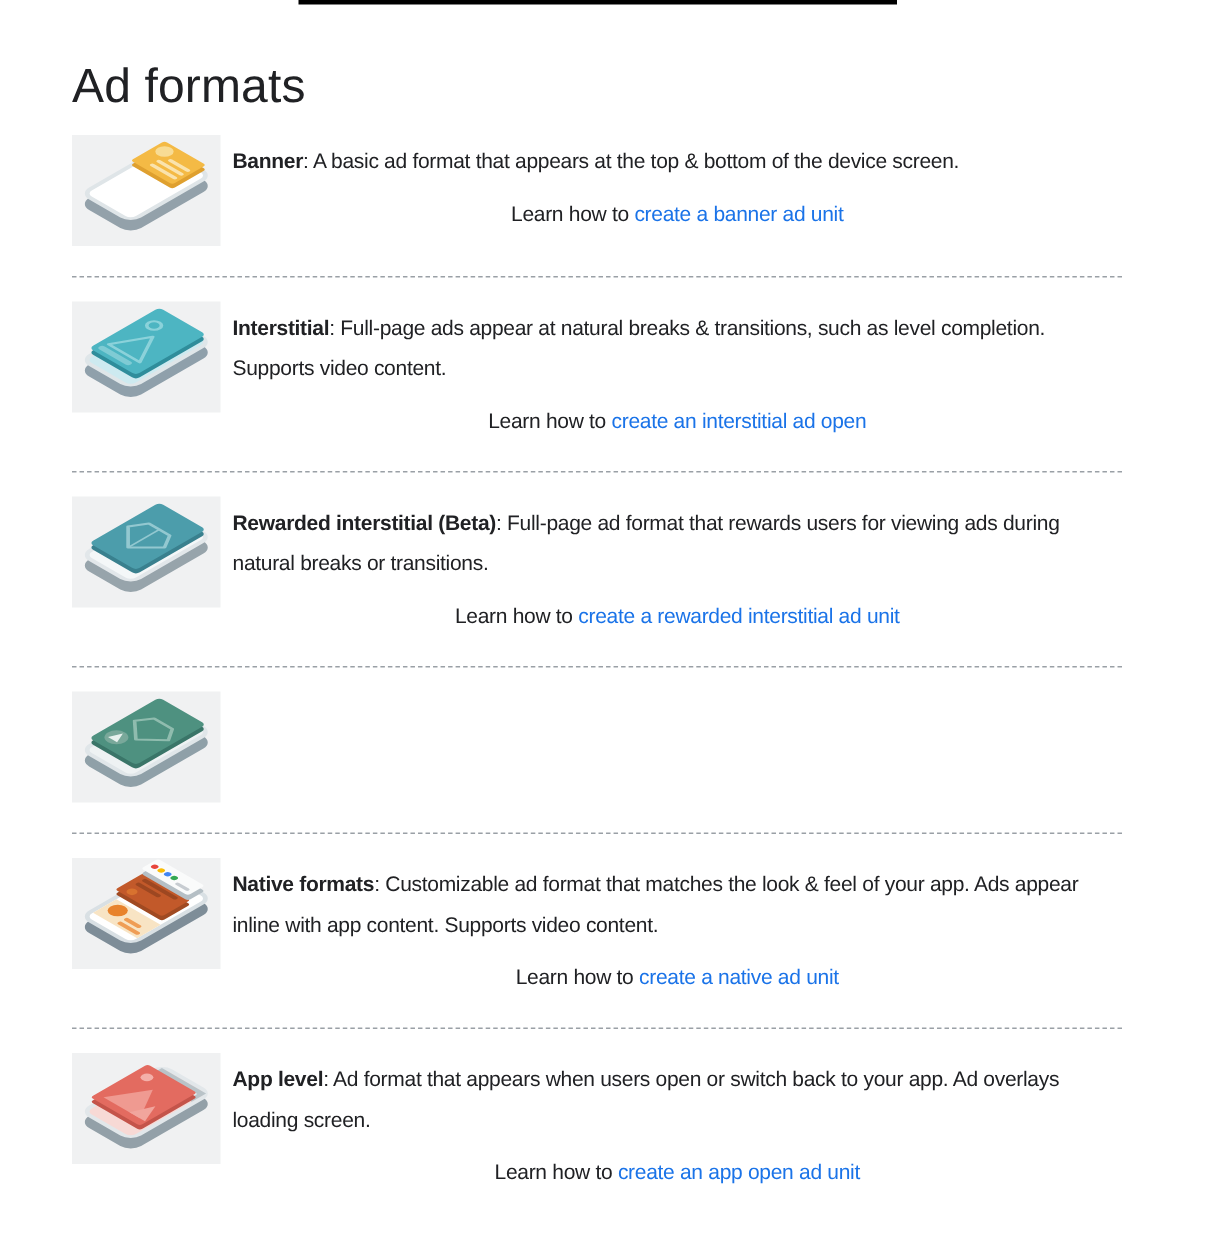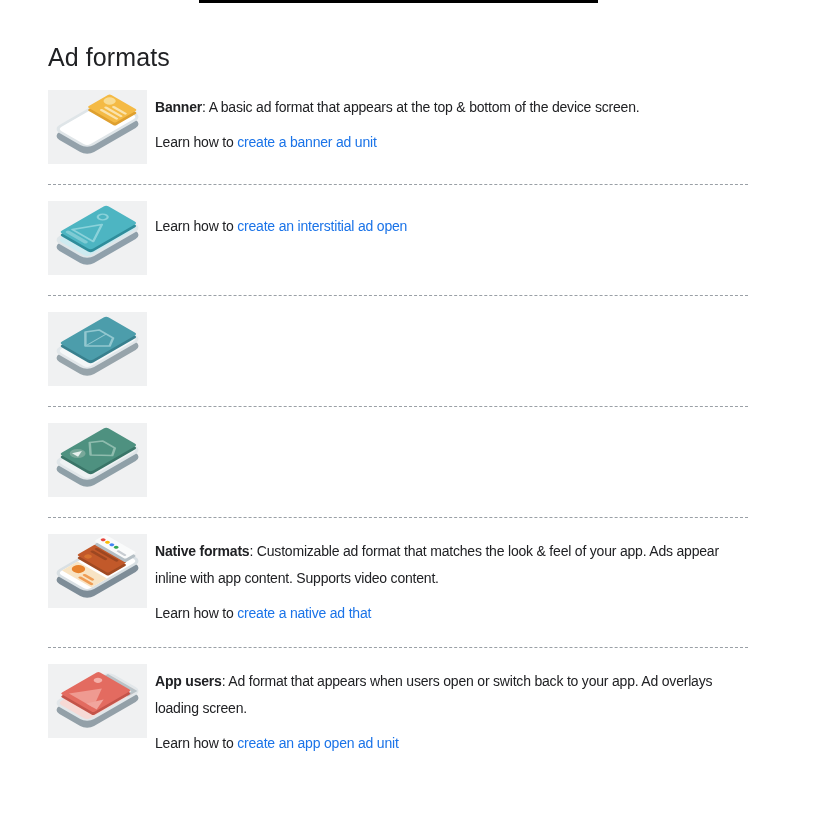--- a/index.html
+++ b/index.html
@@ -11,40 +11,40 @@
     color: var(--text, #202124);
     overflow: hidden;
   }
   .top-rule {
     position: absolute; top: 0; left: 199px;
     width: 399px; height: 3px; background: #000;
   }
   .content { width: 700px; margin-left: 48px; }
   h2.section-heading {
     margin: 42px 0 2px;
-    font-size: 25px; font-weight: 400; color: var(--text, #202124);
+    font-size: 32px; font-weight: 400; color: var(--text, #202124);
     letter-spacing: 0.1px; line-height: 30px;
   }
   .format-row {
     display: flex; align-items: flex-start;
     padding: 16px 0 20px;
   }
   .icon-box {
     flex: none; width: 99px; height: 74px;
     background: var(--icon_bg, #f0f1f2);
     margin-right: 8px;
   }
   .icon-box svg { display: block; }
   .format-text {
     margin-left: 0; padding-top: 4px;
     width: 604px; font-size: 14px; line-height: 27px;
     letter-spacing: -0.2px; color: var(--text, #202124);
   }
   .format-title { font-weight: 700; }
-  .learn-line { margin-top: 8px; }
+  .learn-line { margin-top: 8px; text-align: center; }
   a.unit-link { color: var(--link, #1a73e8); text-decoration: none; cursor: pointer; }
   hr.dashed {
     border: none; border-top: 1px dashed var(--divider, #9aa0a6);
     margin: 0; height: 0;
   }
 </style>
 </head>
 <body>
 
 <div class="top-rule"></div>
@@ -96,20 +96,21 @@
           </g>
         <g transform="matrix(.866,-.5,.866,.5,4.5,33)">
           <rect x="6" y="2" width="54" height="36" rx="3" fill="#4db5c2"></rect>
           <rect x="9" y="5" width="4" height="24" rx="2" fill="#7fcbd4"></rect>
           <circle cx="46" cy="12" r="4" fill="none" stroke="#8bd2da" stroke-width="2"></circle>
           <polygon points="16,7 16,31 38,19" fill="none" stroke="#8bd2da" stroke-width="2" stroke-linejoin="round"></polygon>
         </g>
       </svg>
     </div>
     <div class="format-text">
+      <p><span class="format-title">Interstitial</span><span>: Full-page ads appear at natural breaks &amp; transitions, such as level completion. Supports video content.</span></p>
       <p class="learn-line"><span>Learn how to</span> <a class="unit-link">create an interstitial ad open</a></p>
     </div>
   </div>
   <hr class="dashed">
 
   <div class="format-row">
     <div class="icon-box">
       <svg width="99" height="74" viewBox="0 0 99 74">
         <g transform="matrix(.866,-.5,.866,.5,4.5,46)">
             <rect width="64" height="40" rx="8" fill="#97a4ab"></rect>
@@ -120,20 +121,24 @@
         </g>
         <g transform="matrix(.866,-.5,.866,.5,4.5,36)">
             <rect x="6" y="2" width="54" height="36" rx="3" fill="#39808e"></rect>
           </g>
         <g transform="matrix(.866,-.5,.866,.5,4.5,33)">
           <rect x="6" y="2" width="54" height="36" rx="3" fill="#4c9dab"></rect>
           <polygon points="42,12 42,28 32,34 18,20 32,6" fill="none" stroke="#93c8d0" stroke-width="2" stroke-linejoin="round"></polygon>
           <path d="M42,20 L18,20" stroke="#93c8d0" stroke-width="1.2" fill="none"></path>
         </g>
       </svg>
+    </div>
+    <div class="format-text">
+      <p><span class="format-title">Rewarded interstitial (Beta)</span><span>: Full-page ad format that rewards users for viewing ads during natural breaks or transitions.</span></p>
+      <p class="learn-line"><span>Learn how to</span> <a class="unit-link">create a rewarded interstitial ad unit</a></p>
     </div>
   </div>
   <hr class="dashed">
 
   <div class="format-row">
     <div class="icon-box">
       <svg width="99" height="74" viewBox="0 0 99 74">
         <g transform="matrix(.866,-.5,.866,.5,4.5,46)">
             <rect width="64" height="40" rx="8" fill="#8fa0a8"></rect>
           </g>
@@ -188,21 +193,21 @@
           <circle cx="52.5" cy="6" r="2" fill="#e8453c"></circle>
           <circle cx="52.5" cy="11" r="2" fill="#fbbc05"></circle>
           <circle cx="52.5" cy="16" r="2" fill="#4285f4"></circle>
           <circle cx="52.5" cy="21" r="2" fill="#34a853"></circle>
           <rect x="48.5" y="25" width="2.5" height="10" rx="1.2" fill="#c7ccd1"></rect>
         </g>
       </svg>
     </div>
     <div class="format-text">
       <p><span class="format-title">Native formats</span><span>: Customizable ad format that matches the look &amp; feel of your app. Ads appear inline with app content. Supports video content.</span></p>
-      <p class="learn-line"><span>Learn how to</span> <a class="unit-link">create a native ad that</a></p>
+      <p class="learn-line"><span>Learn how to</span> <a class="unit-link">create a native ad unit</a></p>
     </div>
   </div>
   <hr class="dashed">
 
   <div class="format-row">
     <div class="icon-box">
       <svg width="99" height="74" viewBox="0 0 99 74">
         <g transform="matrix(.866,-.5,.866,.5,4.5,46)">
             <rect width="64" height="40" rx="8" fill="#93a0a8"></rect>
           </g>
@@ -217,18 +222,18 @@
           </g>
         <g transform="matrix(.866,-.5,.866,.5,4.5,33)">
           <rect x="8" y="1" width="44" height="38" rx="2" fill="#e36b60"></rect>
           <circle cx="43" cy="9.5" r="3.5" fill="#f4b0a9"></circle>
           <polygon points="13,6 13,34 37,20" fill="#ef9a91"></polygon>
           <polygon points="13,26 13,38 27,32" fill="#f1a59d"></polygon>
         </g>
       </svg>
     </div>
     <div class="format-text">
-      <p><span class="format-title">App users</span><span>: Ad format that appears when users open or switch back to your app. Ad overlays loading screen.</span></p>
+      <p><span class="format-title">App level</span><span>: Ad format that appears when users open or switch back to your app. Ad overlays loading screen.</span></p>
       <p class="learn-line"><span>Learn how to</span> <a class="unit-link">create an app open ad unit</a></p>
     </div>
   </div>
 
 </div>
 
 </body></html>

